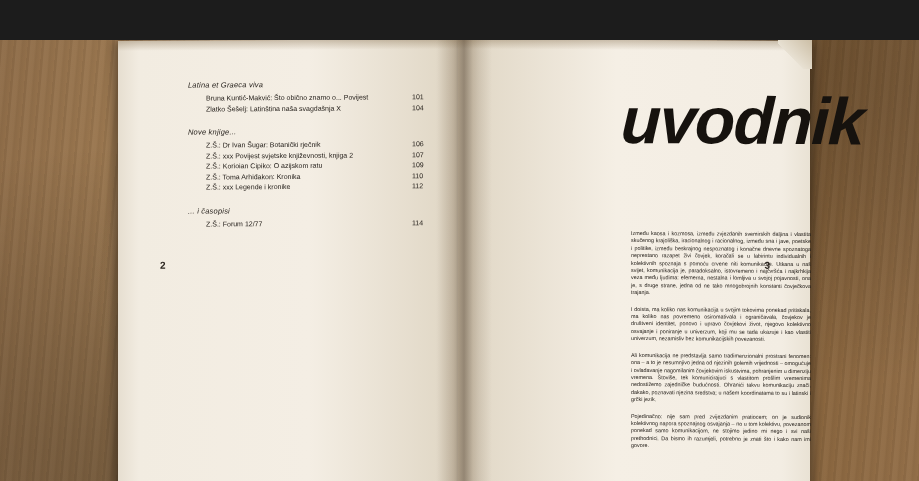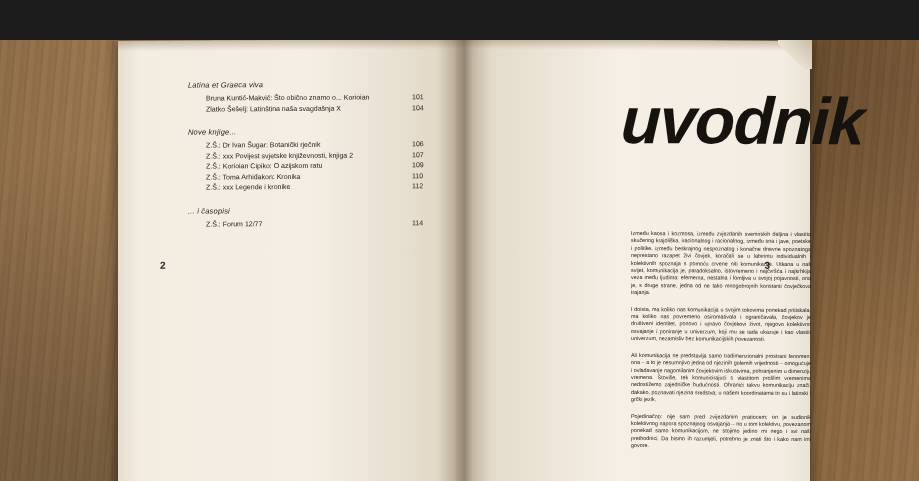--- a/index.html
+++ b/index.html
@@ -181,21 +181,21 @@
 
     <div class="page" id="page-left">
       <div class="edge-top"></div>
       <div class="edge-bottom"></div>
 
       <div class="toc">
 
         <div class="toc-group">
           <div class="toc-sect-head">Latina et Graeca viva</div>
           <div class="toc-row">
-            <span class="toc-title">Bruna Kuntić-Makvić: Što obično znamo o... Korioian</span>
+            <span class="toc-title">Bruna Kuntić-Makvić: Što obično znamo o... Povijest</span>
             <span class="toc-page">101</span>
           </div>
           <div class="toc-row">
             <span class="toc-title">Zlatko Šešelj: Latinština naša svagdašnja X</span>
             <span class="toc-page">104</span>
           </div>
         </div>
 
         <div class="toc-group">
           <div class="toc-sect-head">Nove knjige...</div>

